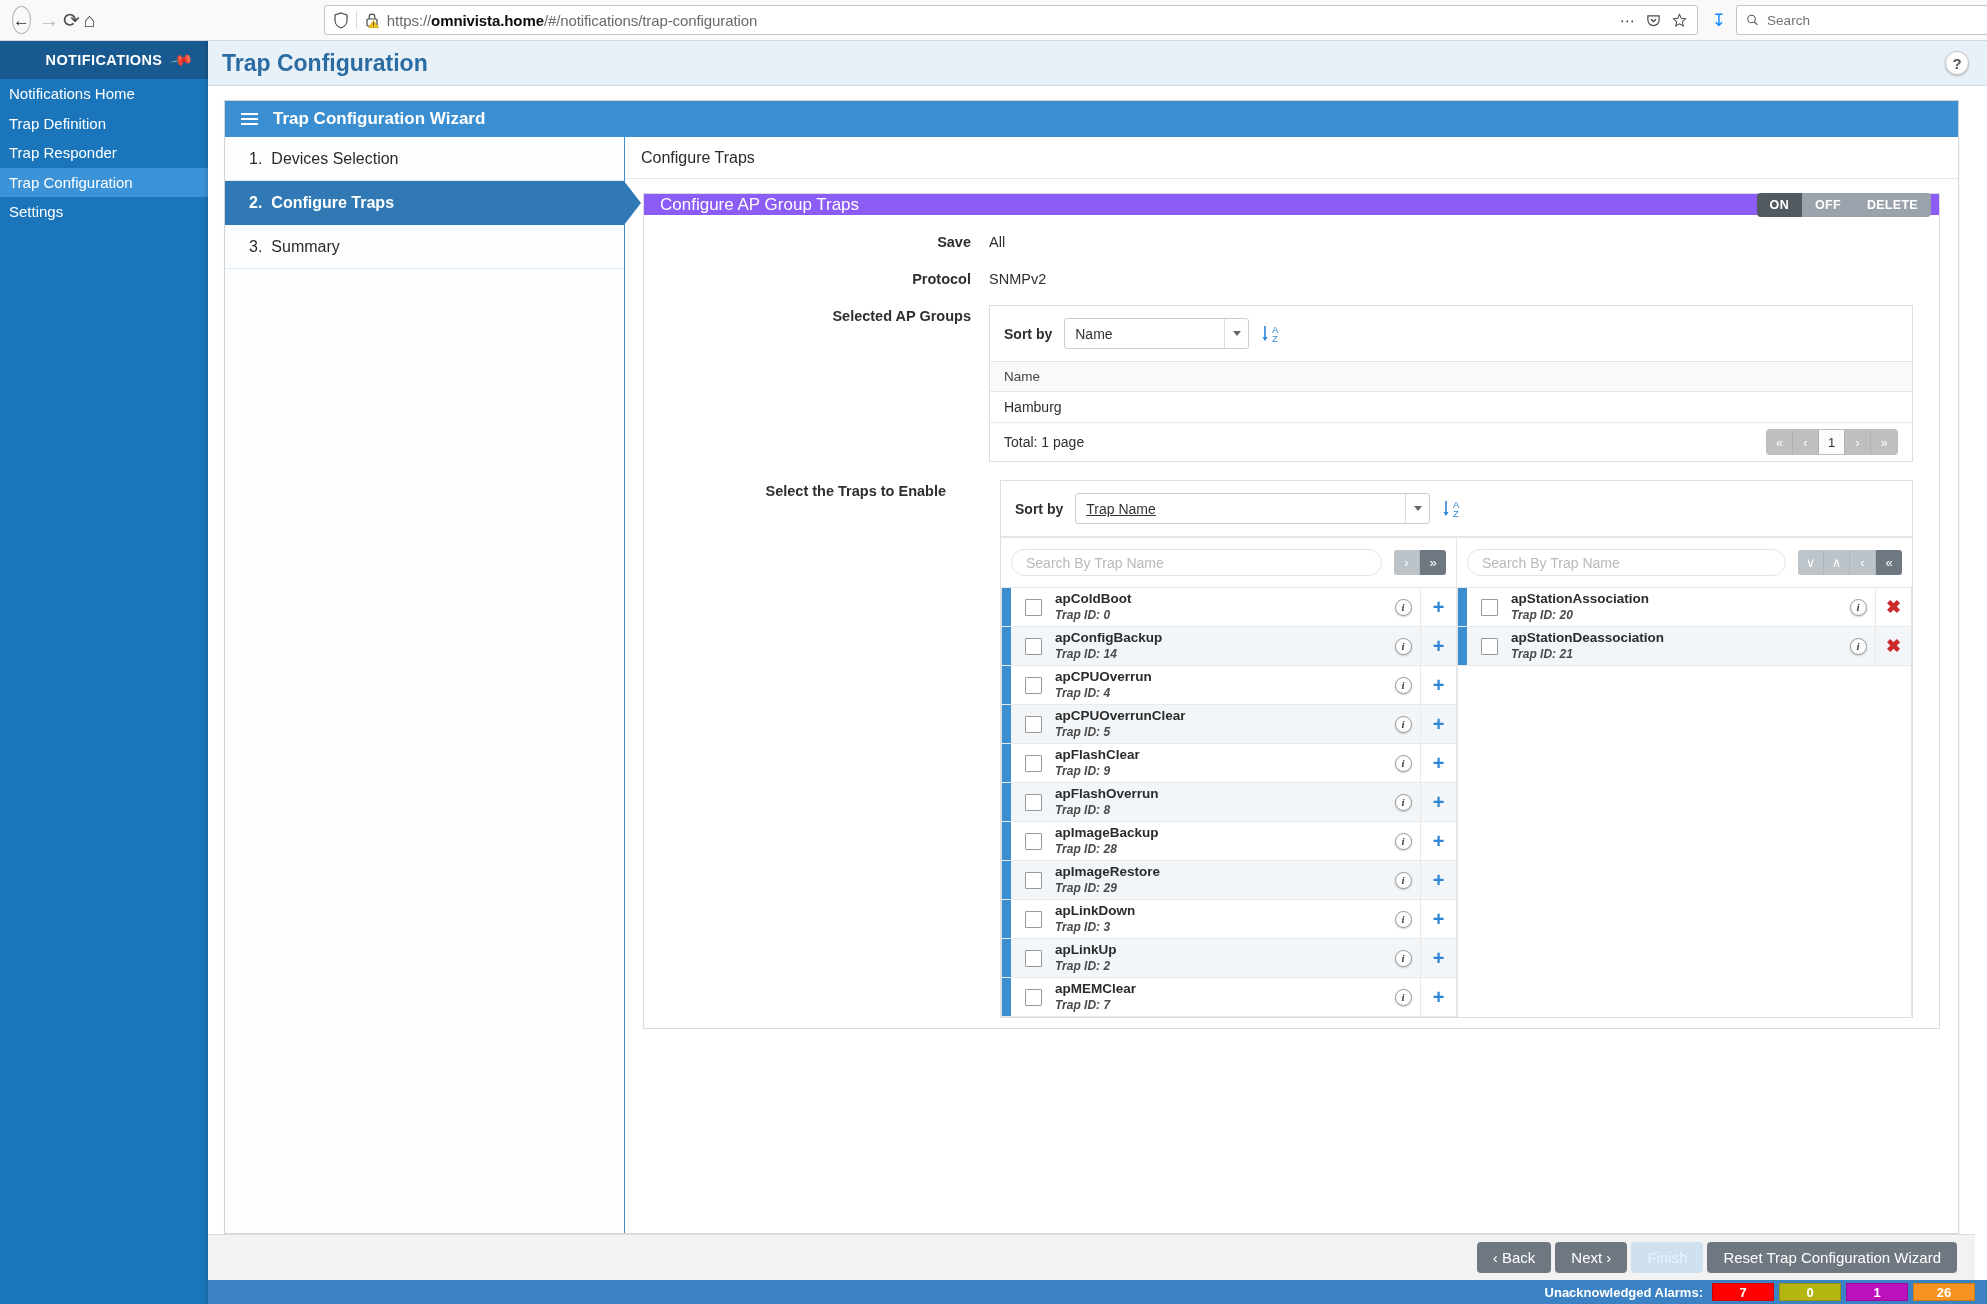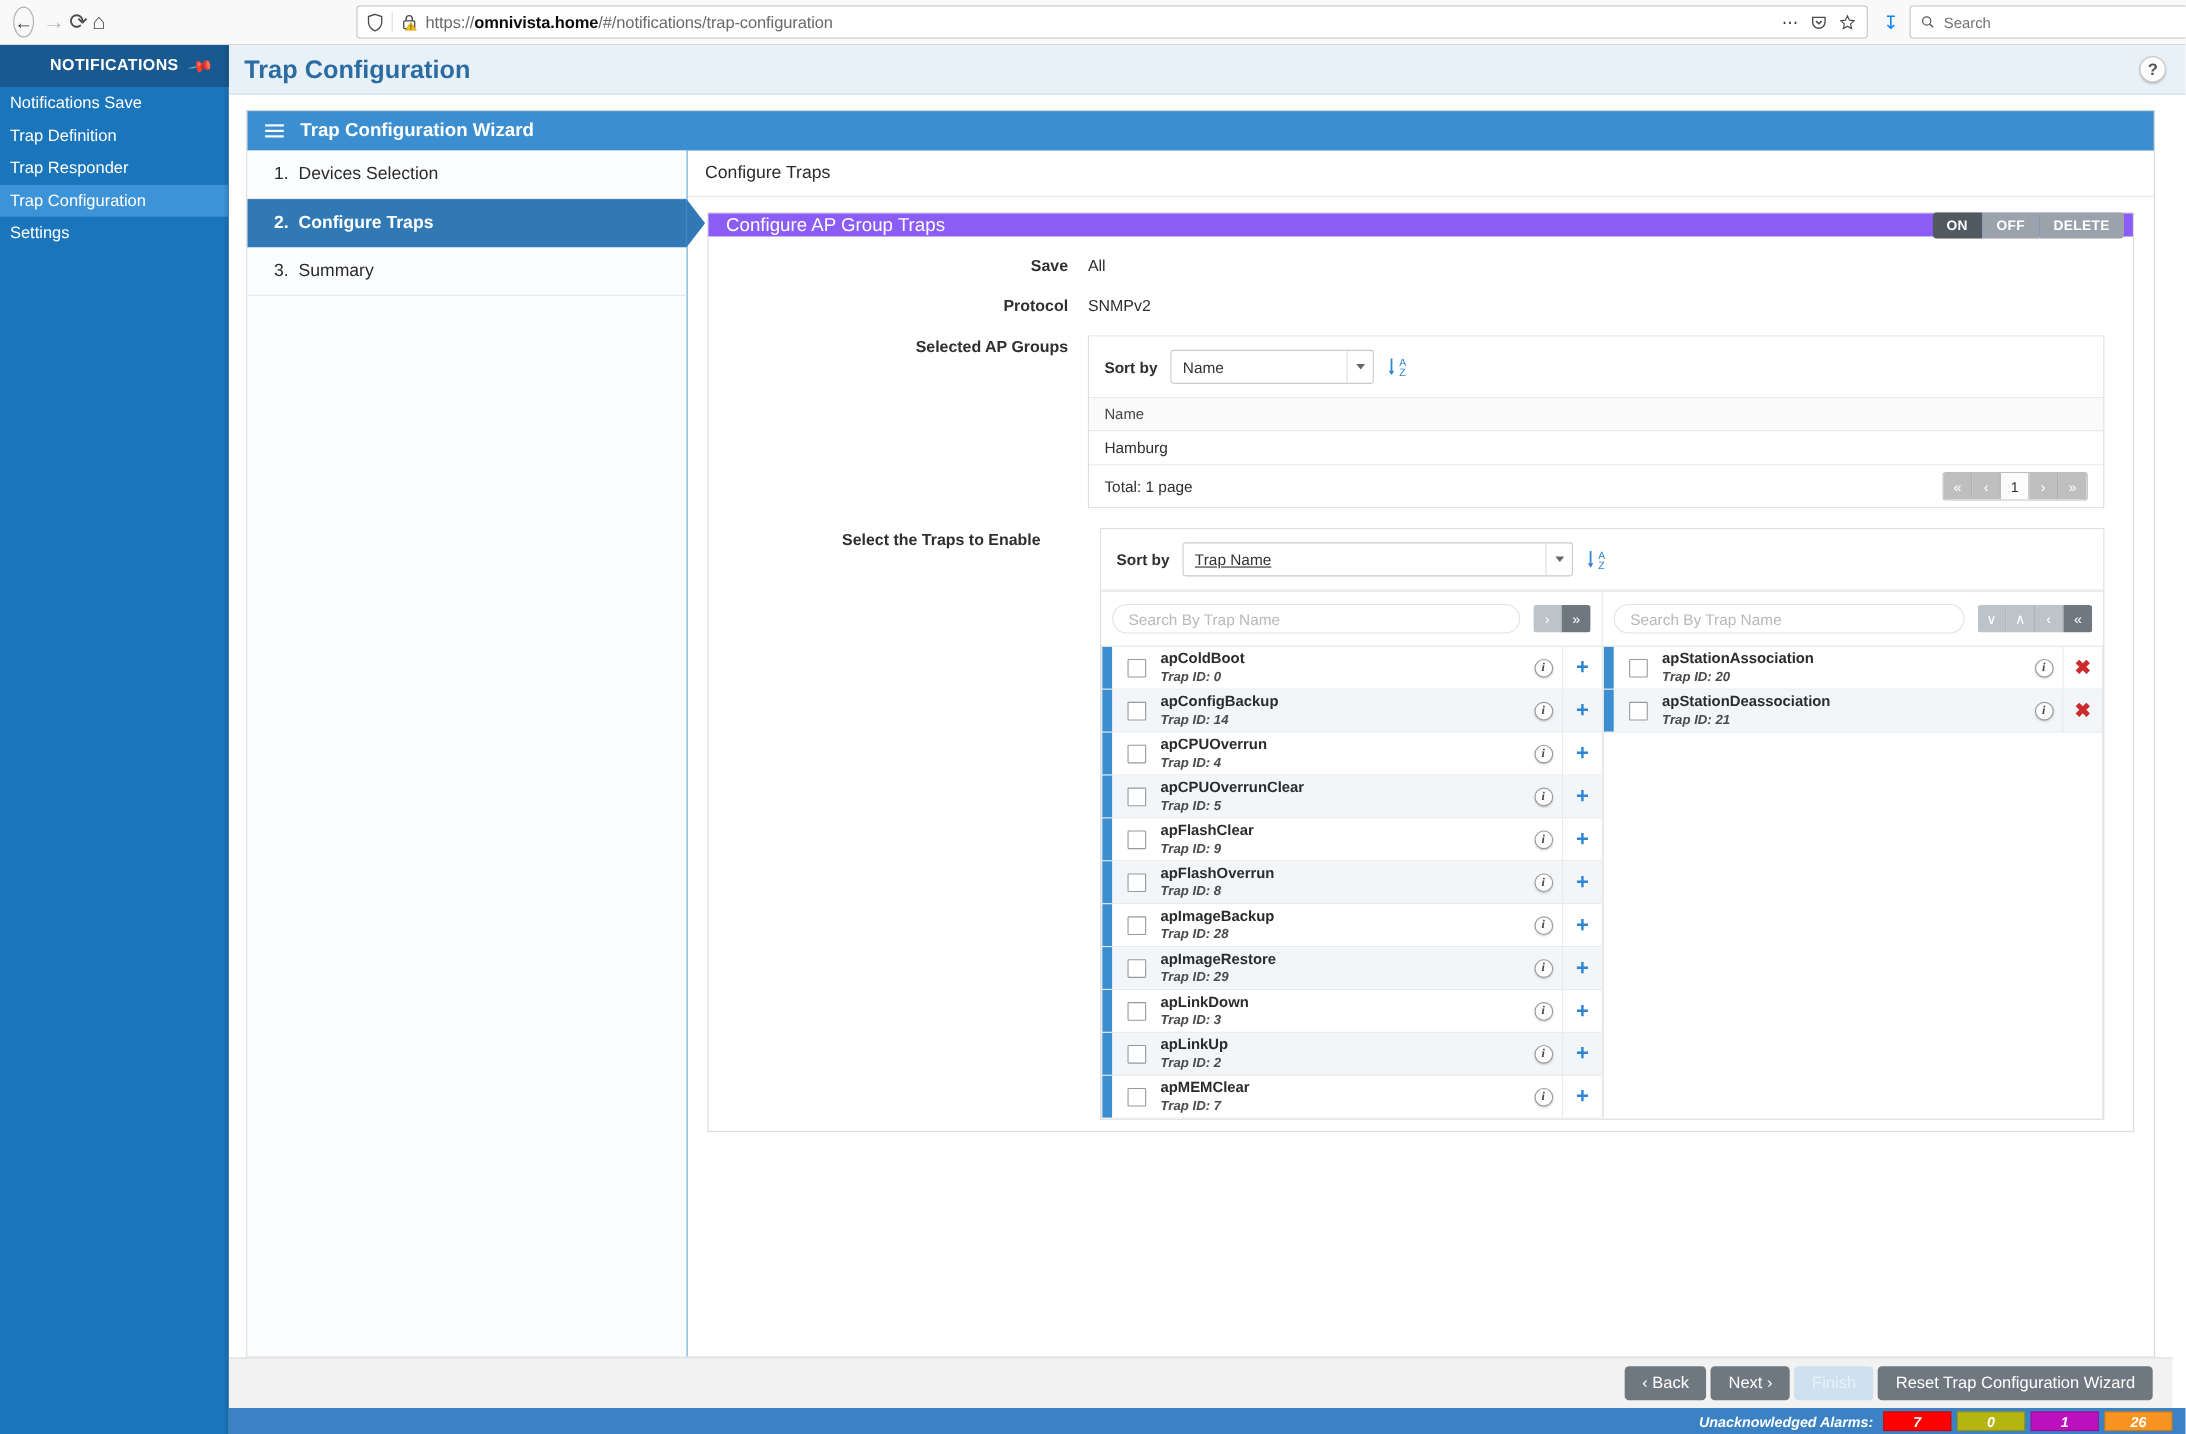--- a/index.html
+++ b/index.html
@@ -313,21 +313,21 @@
     padding: 7px 16px; border-radius: 4px;
     display: flex; align-items: center; gap: 4px;
   }
   .abtn.disabled { background: #cfe0ee; color: #e9f2f9; }
 
   
   .statusbar {
     height: 24px; background: #3b82c4;
     display: flex; align-items: center; justify-content: flex-end;
     padding-right: 12px; gap: 0;
-    color: #fff; font-size: 13px; font-style: italic;
+    color: #fff; font-size: 13px;
   }
   .statusbar .lbl { font-weight: bold; margin-right: 9px; }
   .alarm { width: 62px; height: 18px; display: flex; align-items: center; justify-content: center;
            font-size: 13px; font-weight: bold; color: #fff; margin-right: 5px; border:1px solid rgba(0,0,0,0.18);}
   .alarm:last-child { margin-right: 0; }
 </style>
 </head>
 <body>
 
 <div class="browser-bar">
@@ -374,21 +374,21 @@
 </div>
 
 <div class="app">
 
   <nav class="sidebar">
     <div class="sb-header">
       <span>NOTIFICATIONS</span>
       <span class="sb-pin">📌</span>
     </div>
     <div class="sb-item">
-      <span>Notifications Save</span>
+      <span>Notifications Home</span>
     </div>
     <div class="sb-item">
       <span>Trap Definition</span>
     </div>
     <div class="sb-item">
       <span>Trap Responder</span>
     </div>
     <div class="sb-item active">
       <span>Trap Configuration</span>
     </div>

